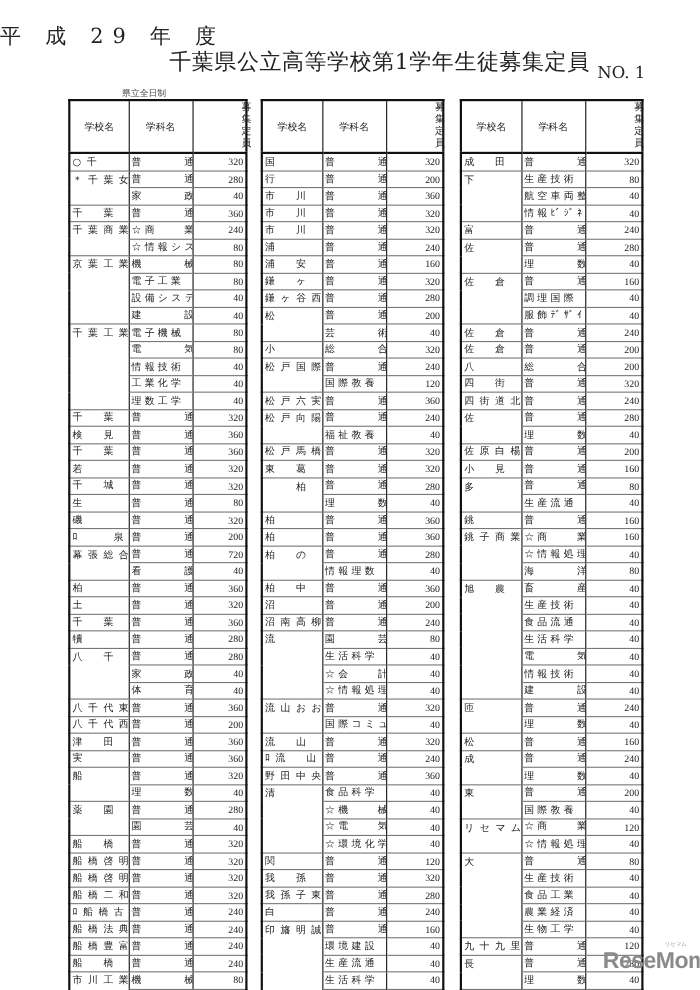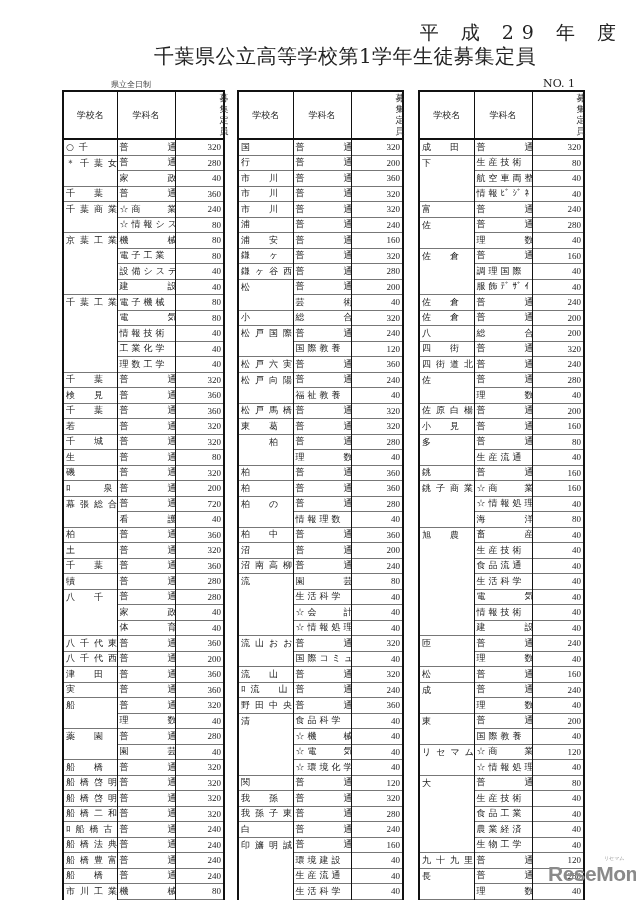--- a/index.html
+++ b/index.html
@@ -1,19 +1,19 @@
 <!DOCTYPE html>
 <html><head>
 <meta charset="utf-8">
 <style>
   html,body{margin:0;padding:0;background:#ffffff;}
   body{width:636px;height:900px;position:relative;overflow:hidden;font-family:"DejaVu Serif","Liberation Serif",serif;color:#222;}
-  .title1{position:absolute;top:20px;left:0;width:624px;text-align:right;font-size:19px;letter-spacing:8px;}
+  .title1{position:absolute;top:20px;left:0;width:624px;text-align:left;font-size:19px;letter-spacing:8px;}
   .title2{position:absolute;top:43px;left:0;width:636px;text-align:center;font-size:20px;letter-spacing:0.5px;padding-left:27px;}
-  .pageno{position:absolute;top:77px;left:543px;font-size:11px;}
+  .pageno{position:absolute;top:57px;left:543px;font-size:15px;}
   .category{position:absolute;top:79px;left:63px;font-size:8px;color:#444;padding-left:48px;}
   .tbl{position:absolute;top:90px;border-collapse:collapse;border:2px solid #111;table-layout:fixed;font-size:9px;}
   .tbl th{font-weight:normal;height:24px;border:1px solid #111;border-bottom:2px solid #111;font-size:9px;}
   .tbl td{height:14.5px;padding:0 2px;border-left:1px solid #111;border-right:1px solid #111;border-top:1px solid #777;white-space:nowrap;overflow:hidden;}
   .tbl td.school{letter-spacing:5px;}
   .tbl td.school.empty{border-top:none;}
   .tbl td.dept{letter-spacing:3px;}
   .tbl td.num{text-align:right;padding-right:2px;font-family:"Liberation Serif",serif;}
   .tbl tr.first td{border-top:1px solid #111;}
   .hdr-cap{line-height:11px;letter-spacing:4px;margin-left:43px;}

